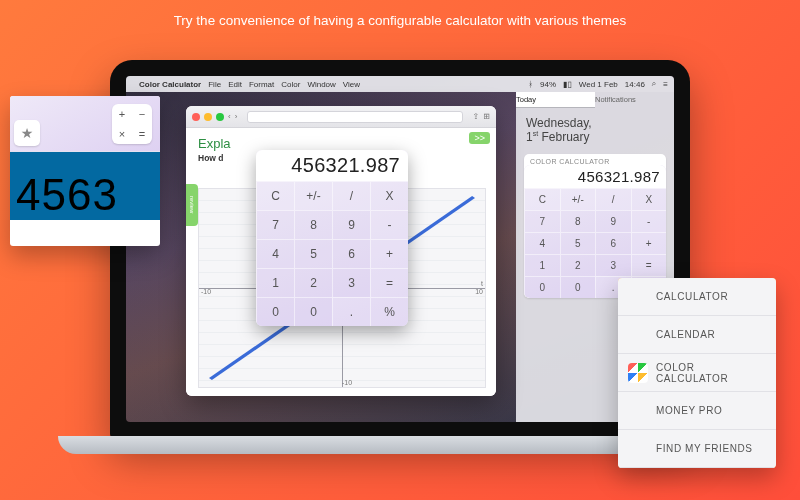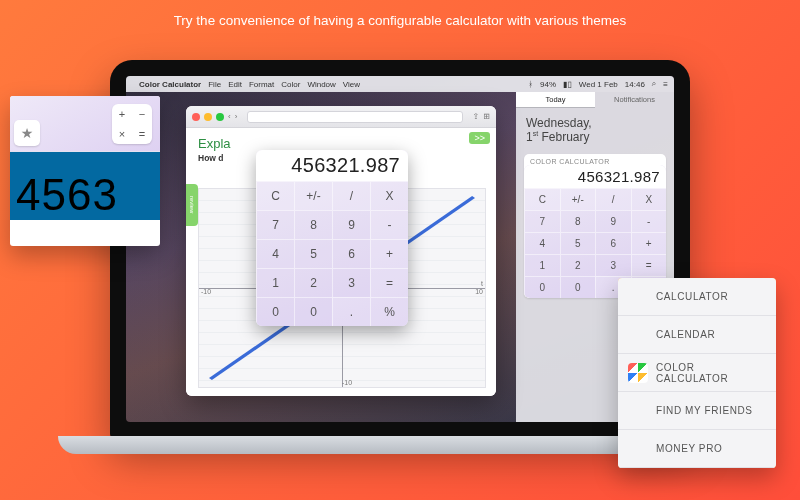--- a/index.html
+++ b/index.html
@@ -47,21 +47,21 @@
   .menubar span{white-space:nowrap}
   .apple{font-size:9px}
 
   
   .nc {
     position:absolute; top:16px; right:0; width:158px; bottom:0;
     background: rgba(230,230,235,.92);
     display:flex; flex-direction:column;
   }
   .nc-tabs{display:flex; height:16px; font-size:7.5px}
-  .nc-tabs>div{flex:1; text-align:center; line-height:16px; color:#666}
+  .nc-tabs>div{flex:1; text-align:left; line-height:16px; color:#666}
   .nc-tabs>div.active{background:#fff; color:#222; border-bottom:1px solid #b5b5bb}
   .nc-date{padding:8px 10px 6px; font-size:12px; color:#444; font-weight:300}
   .nc-date sup{font-size:7px}
   .nc-widget{
     margin:4px 8px 0; background:#fff; border-radius:5px; overflow:hidden;
     box-shadow:0 1px 2px rgba(0,0,0,.12);
   }
   .nc-widget .wtitle{font-size:7px; color:#888; padding:4px 6px 0; letter-spacing:.4px}
   .nc-edit{position:absolute; right:6px; bottom:4px; font-size:7px; color:#777;
     background:#d6d6dc; border-radius:3px; padding:1px 6px;}
@@ -331,19 +331,19 @@
   <div class="row">
     <div class="ico blank"></div>
     <span>CALENDAR</span>
   </div>
   <div class="row">
     <div class="ico cc"></div>
     <span>COLOR CALCULATOR</span>
   </div>
   <div class="row">
     <div class="ico blank"></div>
+    <span>MONEY PRO</span>
+  </div>
+  <div class="row">
+    <div class="ico blank"></div>
     <span>FIND MY FRIENDS</span>
   </div>
-  <div class="row">
-    <div class="ico blank"></div>
-    <span>MONEY PRO</span>
-  </div>
 </div>
 
 </body></html>

